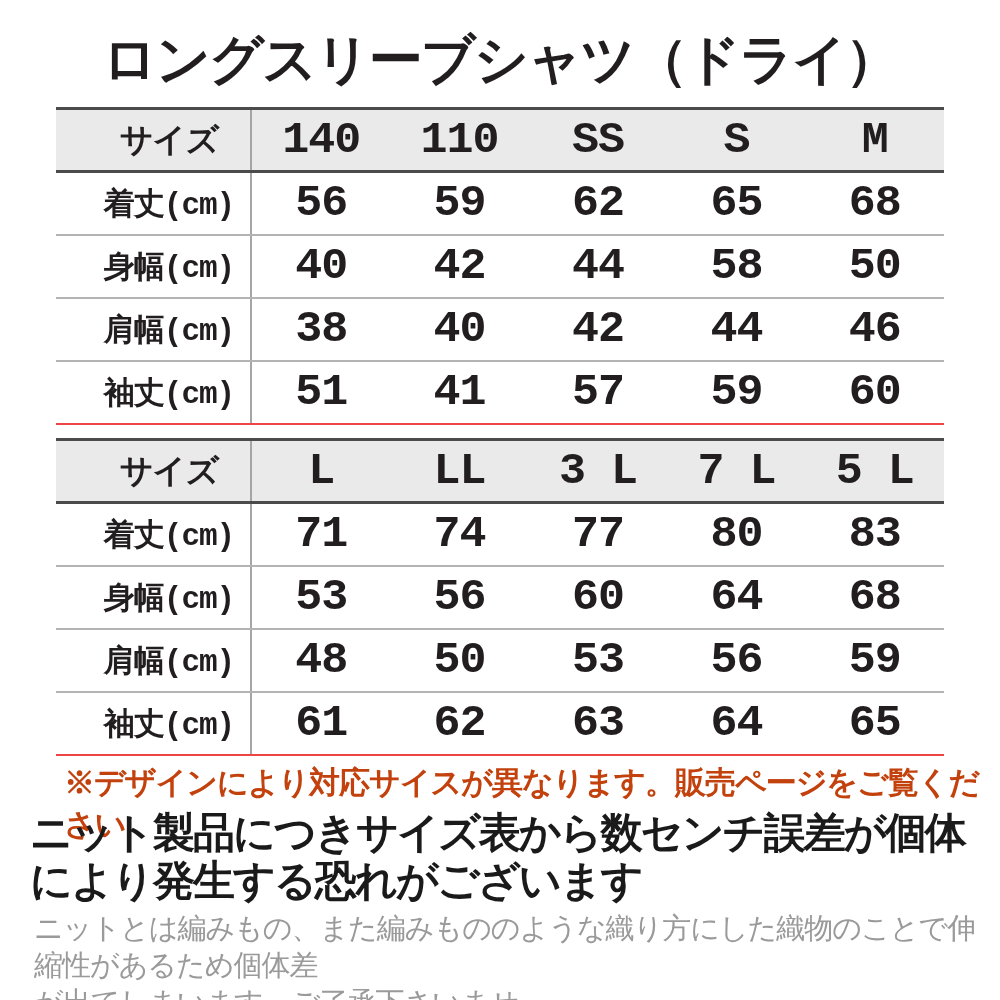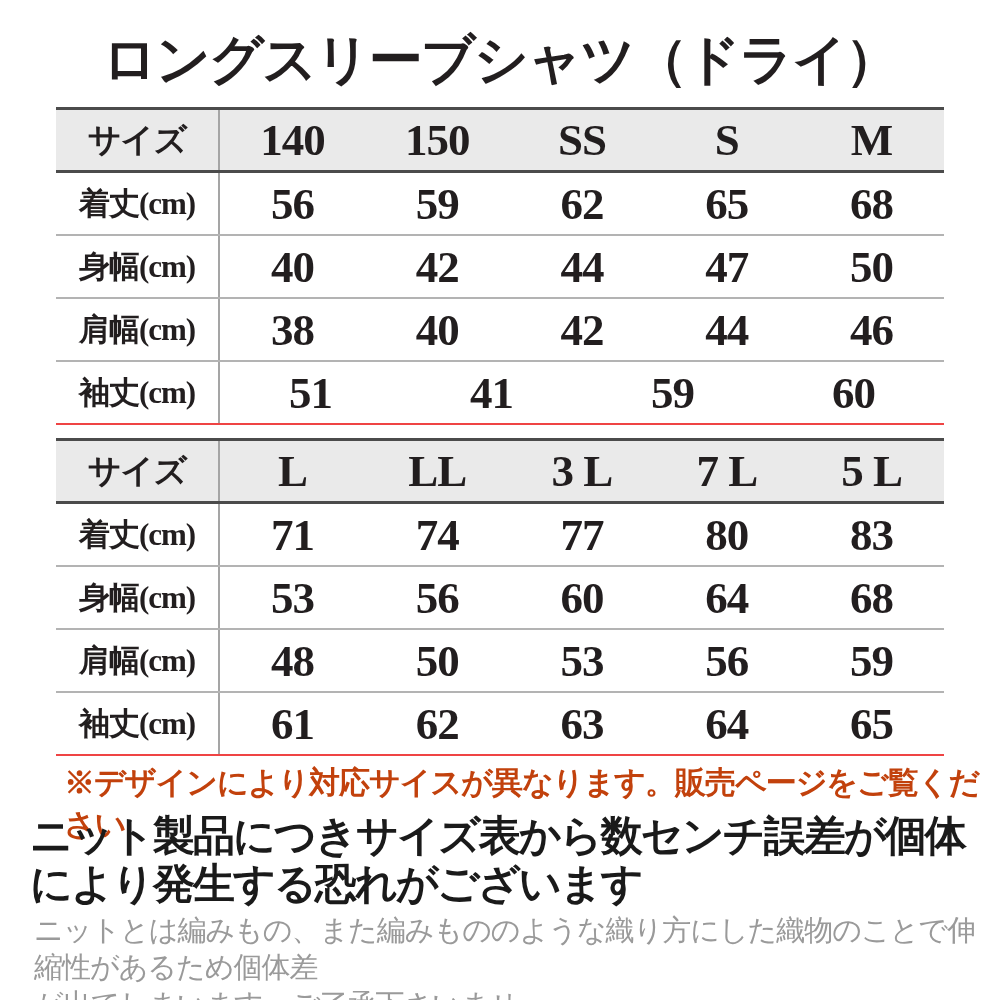--- a/index.html
+++ b/index.html
@@ -1,29 +1,29 @@
 <!DOCTYPE html>
 <html><head>
 <meta charset="utf-8">
 <style>
   html,body { margin:0; padding:0; background:#ffffff; }
   .page {
     position:relative; width:1000px; height:1000px; background:#ffffff;
-    font-family:Liberation Serif, serif; color:#221e1f;
+    font-family:Liberation Mono, monospace; color:#221e1f;
     overflow:hidden;
   }
   .title {
     position:absolute; top:24px; left:0; width:100%; margin:0;
     text-align:center; font-size:54px; font-weight:700; letter-spacing:-2px;
     color:#221e1f;
   }
   .size-table { position:absolute; left:56px; width:888px; border-top:3px solid #4b4b4b; }
   .t1 { top:107px; }
   .t2 { top:438px; }
-  .row { display:flex; height:61px; border-bottom:2px solid #b3b3b3; }
+  .row { display:flex; height:61px; border-bottom:2px solid #b3b3b3;padding-left:32px; }
   .row.header { height:60px; background:#eaeaea; border-bottom:3px solid #4b4b4b; }
   .row.last { border-bottom:2px solid #ef4444; }
   .cell { display:flex; align-items:center; justify-content:center; }
   .cell.label {
     width:162px; flex:0 0 162px; border-right:2px solid #a5a5a5;
     font-weight:700; font-size:31px; letter-spacing:-1px;
   }
   .cell.val { flex:1 1 0; font-weight:700; font-size:45px; letter-spacing:-1px;text-align:center; }
   .row.header .cell.label { font-size:33px; }
   .note { position:absolute; }
@@ -44,53 +44,54 @@
 <body>
 
 <div class="page">
 
   <h1 class="title">ロングスリーブシャツ（ドライ）</h1>
 
   <div class="size-table t1">
     <div class="row header">
       <div class="cell label">サイズ</div>
       <div class="cell val">140</div>
-      <div class="cell val">150</div>
+      <div class="cell val">110</div>
       <div class="cell val">SS</div>
       <div class="cell val">S</div>
       <div class="cell val">M</div>
     </div>
     <div class="row">
       <div class="cell label">着丈(cm)</div>
       <div class="cell val">56</div>
       <div class="cell val">59</div>
       <div class="cell val">62</div>
       <div class="cell val">65</div>
       <div class="cell val">68</div>
     </div>
     <div class="row">
       <div class="cell label">身幅(cm)</div>
       <div class="cell val">40</div>
       <div class="cell val">42</div>
       <div class="cell val">44</div>
-      <div class="cell val">47</div>
+      <div class="cell val">58</div>
       <div class="cell val">50</div>
     </div>
     <div class="row">
       <div class="cell label">肩幅(cm)</div>
       <div class="cell val">38</div>
       <div class="cell val">40</div>
       <div class="cell val">42</div>
       <div class="cell val">44</div>
       <div class="cell val">46</div>
     </div>
     <div class="row last">
       <div class="cell label">袖丈(cm)</div>
       <div class="cell val">51</div>
       <div class="cell val">41</div>
+      <div class="cell val">57</div>
       <div class="cell val">59</div>
       <div class="cell val">60</div>
     </div>
   </div>
 
   <div class="size-table t2">
     <div class="row header">
       <div class="cell label">サイズ</div>
       <div class="cell val">L</div>
       <div class="cell val">LL</div>

